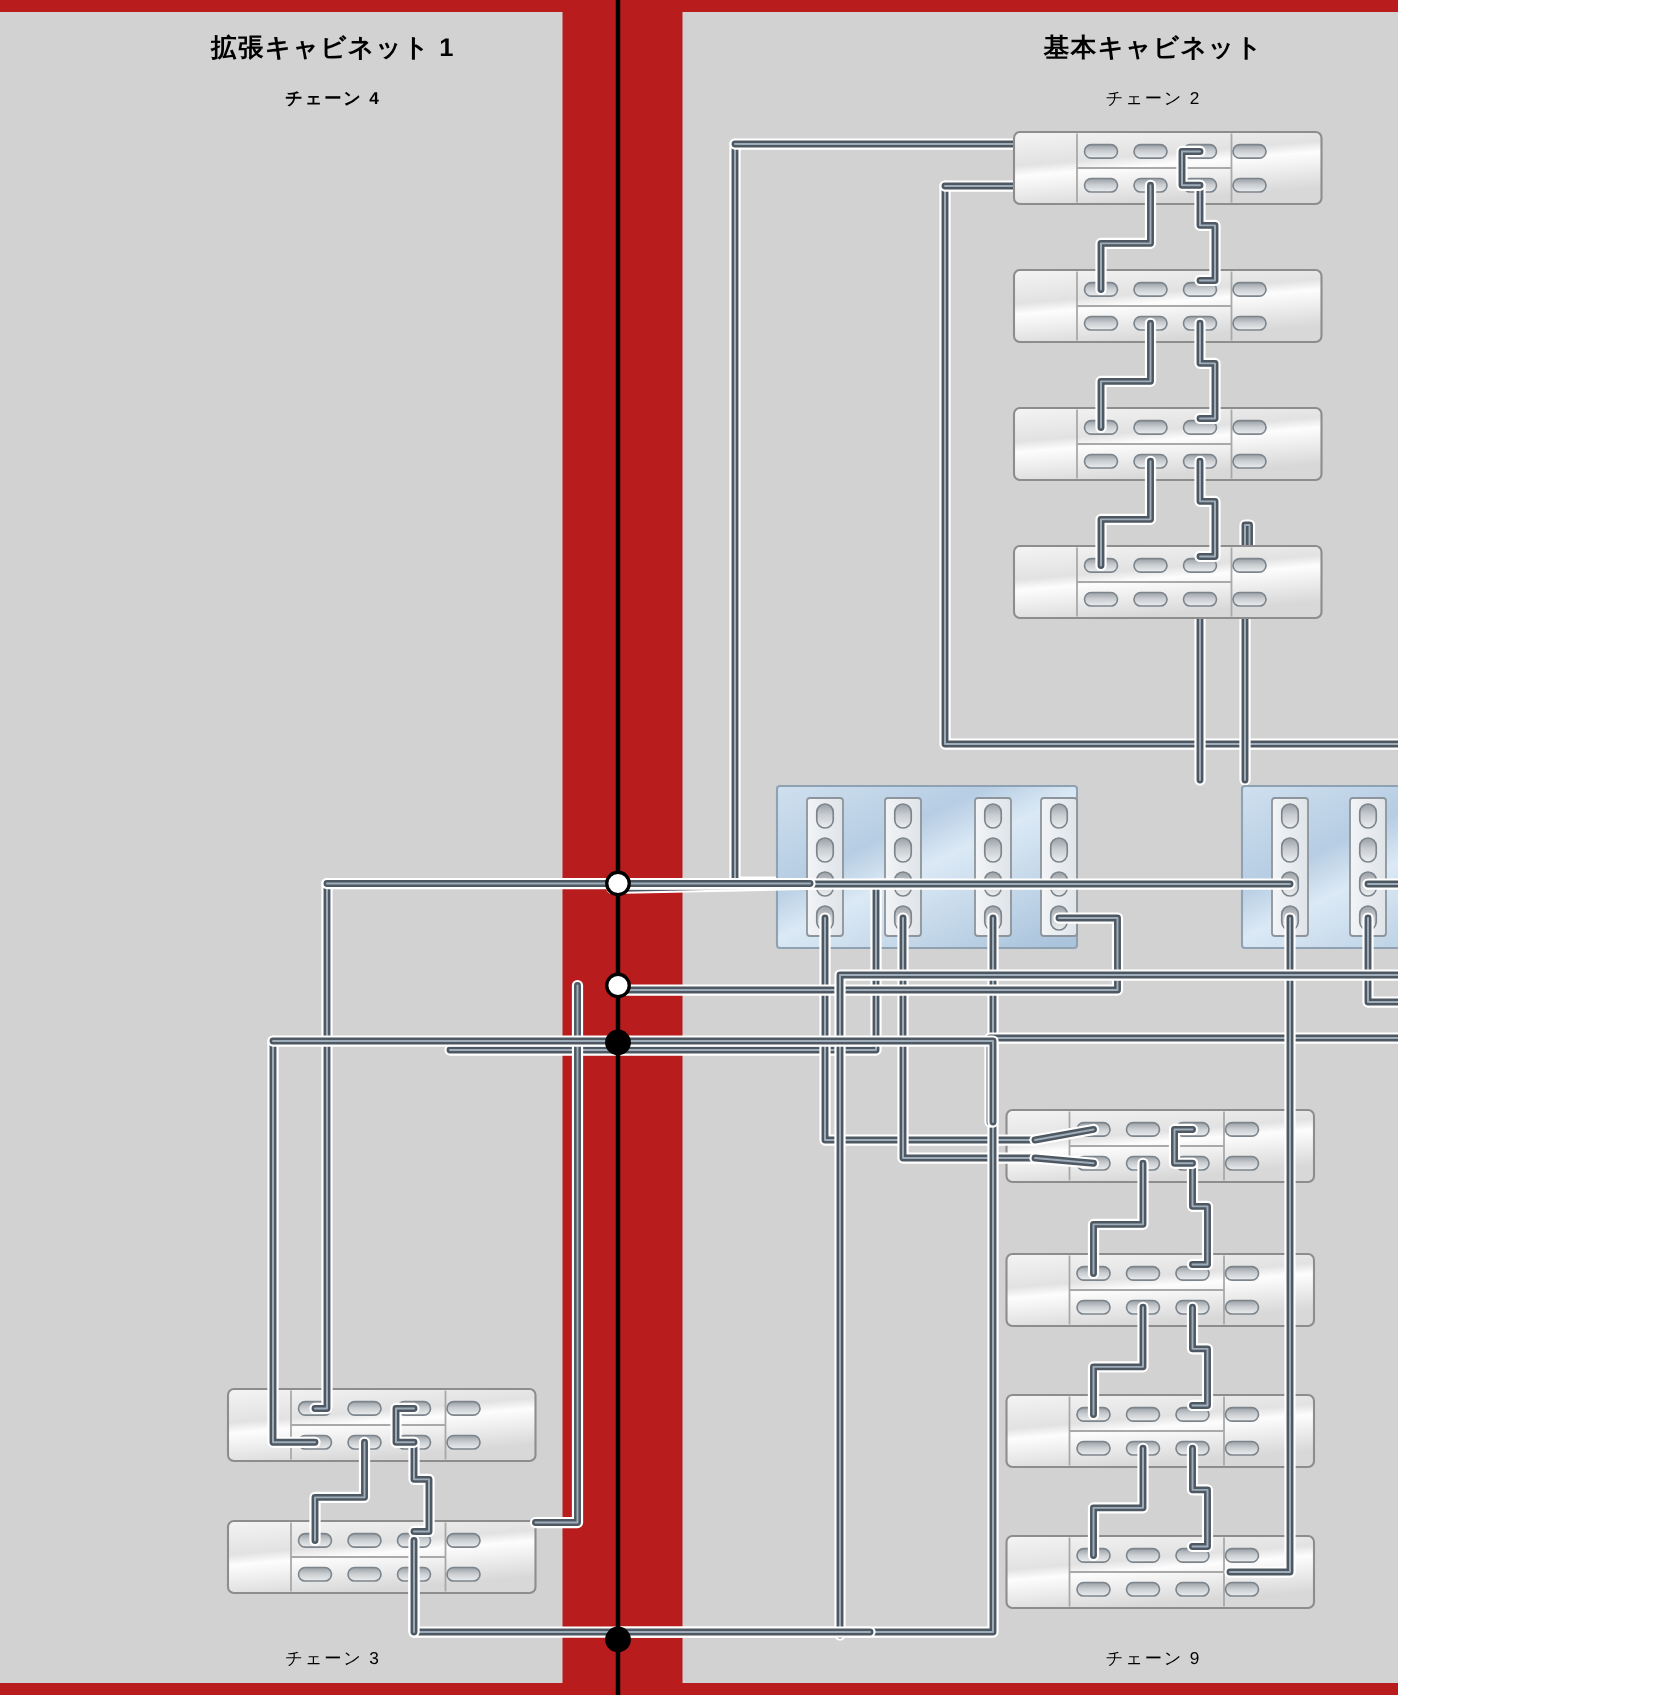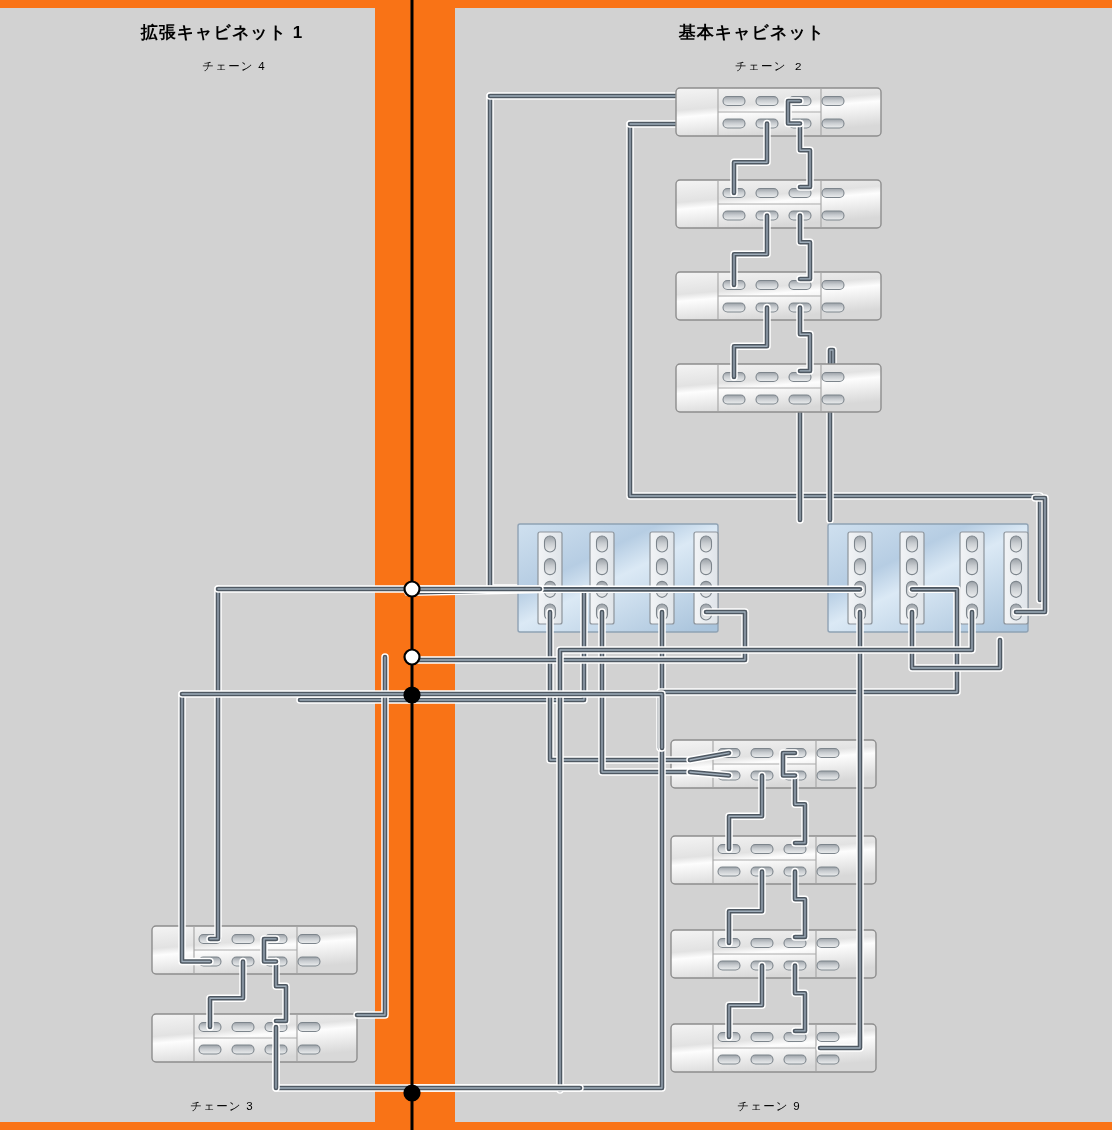--- a/index.html
+++ b/index.html
@@ -1,17 +1,17 @@
 <!DOCTYPE html>
 <html><head>
 <meta charset="utf-8">
 <style>
   html,body{margin:0;padding:0;background:#ffffff;}
   body{font-family:"Liberation Sans","DejaVu Sans",sans-serif;}
-  #stage{position:relative;width:1112px;height:1130px;background:#f97316;overflow:hidden;}
+  #stage{position:relative;width:932px;height:1130px;background:#b91c1c;overflow:hidden;}
   #stage svg{position:absolute;left:0;top:0;}
   .lbl{position:absolute;text-align:center;color:#000;white-space:nowrap;}
   .cab-title{font-size:17px;font-weight:bold;letter-spacing:1px;}
   .chain-lbl{font-size:11.5px;letter-spacing:1.2px;}
 </style>
 </head>
 <body>
 
 <div id="stage">
 
@@ -388,20 +388,20 @@
       <g id="divider-layer">
         <line x1="412" y1="0" x2="412" y2="1130" stroke="#000" stroke-width="3"></line>
         <circle cx="412" cy="589" r="7.5" fill="#ffffff" stroke="#000000" stroke-width="2.2"></circle>
         <circle cx="412" cy="657" r="7.5" fill="#ffffff" stroke="#000000" stroke-width="2.2"></circle>
         <circle cx="412" cy="695" r="7.5" fill="#000000" stroke="#000000" stroke-width="2.2"></circle>
         <circle cx="412" cy="1093" r="7.5" fill="#000000" stroke="#000000" stroke-width="2.2"></circle>
       </g>
     </svg>
 
   <div class="lbl cab-title" id="t-exp" style="left: 222px; top: 32px; width: auto; text-align: left; transform: translate(-50%, -50%); padding-left: 0px;">拡張キャビネット 1</div>
-  <div class="lbl chain-lbl" id="c-exp-top" style="left: 234px; top: 66px; width: auto; text-align: left; transform: translate(-50%, -50%); padding-left: 0px;">チェーン 4</div>
+  <div class="lbl chain-lbl" id="c-exp-top" style="left: 222px; top: 66px; width: auto; text-align: left; transform: translate(-50%, -50%); padding-left: 0px; font-weight: bold;">チェーン 4</div>
   <div class="lbl chain-lbl" id="c-exp-bot" style="left: 222px; top: 1106px; width: auto; text-align: right; transform: translate(-50%, -50%); padding-left: 0px;">チェーン 3</div>
 
-  <div class="lbl cab-title" id="t-base" style="left: 752px; top: 32px; width: auto; text-align: right; transform: translate(-50%, -50%); padding-left: 0px;">基本キャビネット</div>
-  <div class="lbl chain-lbl" id="c-base-top" style="left: 769px; top: 66px; width: auto; text-align: left; transform: translate(-50%, -50%); padding-left: 0px; font-family: Liberation Mono, monospace;">チェーン 2</div>
+  <div class="lbl cab-title" id="t-base" style="left: 769px; top: 32px; width: auto; text-align: right; transform: translate(-50%, -50%); padding-left: 0px;">基本キャビネット</div>
+  <div class="lbl chain-lbl" id="c-base-top" style="left: 769px; top: 66px; width: auto; text-align: left; transform: translate(-50%, -50%); padding-left: 0px;">チェーン 2</div>
   <div class="lbl chain-lbl" id="c-base-bot" style="left: 769px; top: 1106px; width: auto; text-align: left; transform: translate(-50%, -50%); padding-left: 0px;">チェーン 9</div>
 
 </div>
 
 </body></html>

